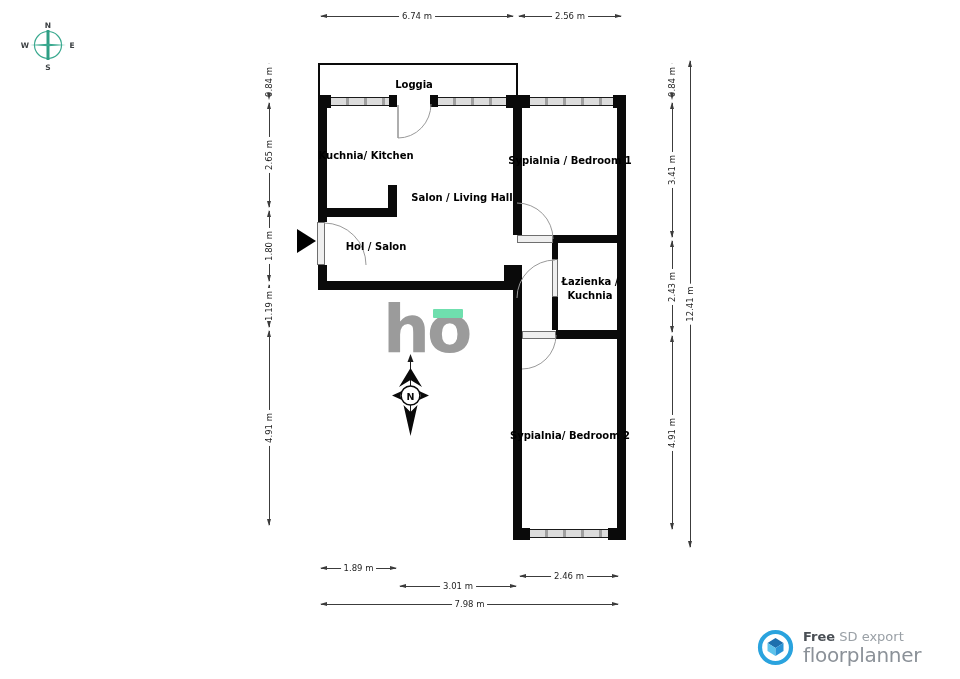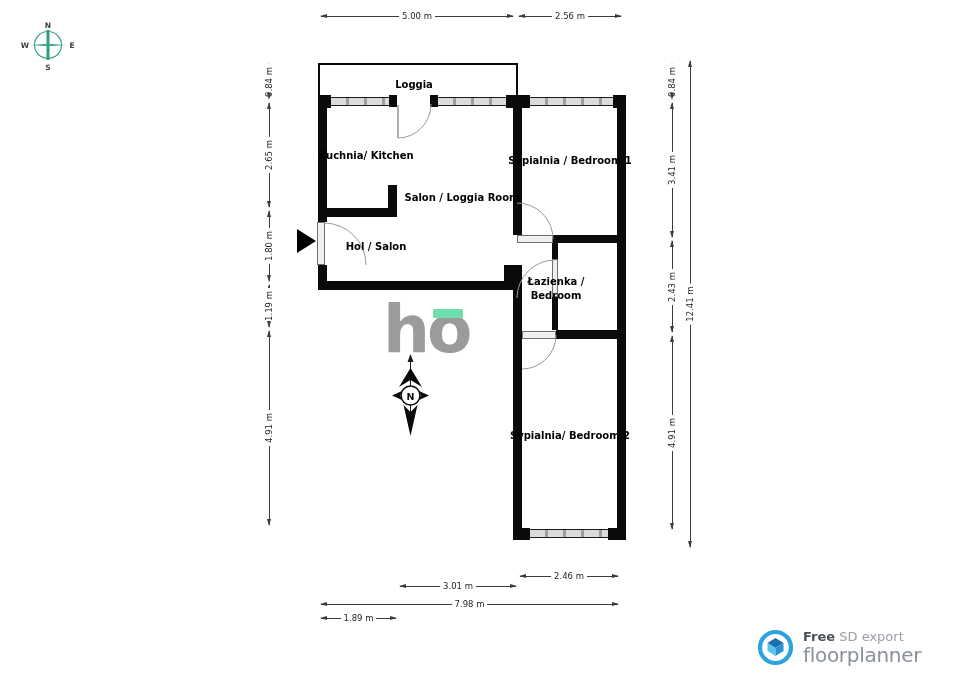--- a/index.html
+++ b/index.html
@@ -134,32 +134,32 @@
       <polygon points="392,395.5 402,391 400,395.5 402,400" fill="#0a0a0a"></polygon>
       <polygon points="429,395.5 419,391 421,395.5 419,400" fill="#0a0a0a"></polygon>
       <circle cx="410.5" cy="395.5" r="9.5" fill="#fff" stroke="#0a0a0a" stroke-width="1.6"></circle>
       <text x="410.5" y="399.5" text-anchor="middle" font-size="9.5" font-weight="bold" fill="#0a0a0a">N</text>
       <polygon points="403.5,405 410.5,436 417.5,405 410.5,412" fill="#0a0a0a"></polygon>
     </g>
   </svg>
 
   <div class="room-label" style="left:414px; top:85px;">Loggia</div>
   <div class="room-label" style="left:366px; top:156px;">Kuchnia/ Kitchen</div>
-  <div class="room-label" style="left:462px; top:198px;">Salon / Loggia Room</div>
+  <div class="room-label" style="left:462px; top:198px;">Salon / Living Hall</div>
   <div class="room-label" style="left:376px; top:247px;">Hol / Salon</div>
   <div class="room-label" style="left:570px; top:161px;">Sypialnia / Bedroom 1</div>
-  <div class="room-label" style="left:556px; top:288px;">
+  <div class="room-label" style="left:590px; top:288px;">
     <span>Łazienka /</span>
-    <span>Bedroom</span>
+    <span>Kuchnia</span>
   </div>
   <div class="room-label" style="left:570px; top:436px;text-align:right;">Sypialnia/ Bedroom 2</div>
 
   <div class="hdim" style="left:320px; top:12px; width:194px;">
       <div class="ln"></div>
-      <span class="dim-label">5.00 m</span>
+      <span class="dim-label">6.74 m</span>
     </div>
   <div class="hdim" style="left:518px; top:12px; width:104px;">
       <div class="ln"></div>
       <span class="dim-label">2.56 m</span>
     </div>
 
   <div class="vdim" style="left:265px; top:63px;  height:37px;">
       <div class="ln"></div>
       <span class="dim-label">0.84 m</span>
     </div>
@@ -195,21 +195,21 @@
   <div class="vdim" style="left:668px; top:335px; height:195px;">
       <div class="ln"></div>
       <span class="dim-label">4.91 m</span>
     </div>
 
   <div class="vdim" style="left:686px; top:60px; height:488px;">
       <div class="ln"></div>
       <span class="dim-label">12.41 m</span>
     </div>
 
-  <div class="hdim" style="left:320px; top:614px; width:77px;text-align:center;">
+  <div class="hdim" style="left:320px; top:564px; width:77px;text-align:center;">
       <div class="ln"></div>
       <span class="dim-label">1.89 m</span>
     </div>
   <div class="hdim" style="left:399px; top:582px; width:118px;">
       <div class="ln"></div>
       <span class="dim-label">3.01 m</span>
     </div>
   <div class="hdim" style="left:519px; top:572px; width:100px;">
       <div class="ln"></div>
       <span class="dim-label">2.46 m</span>

